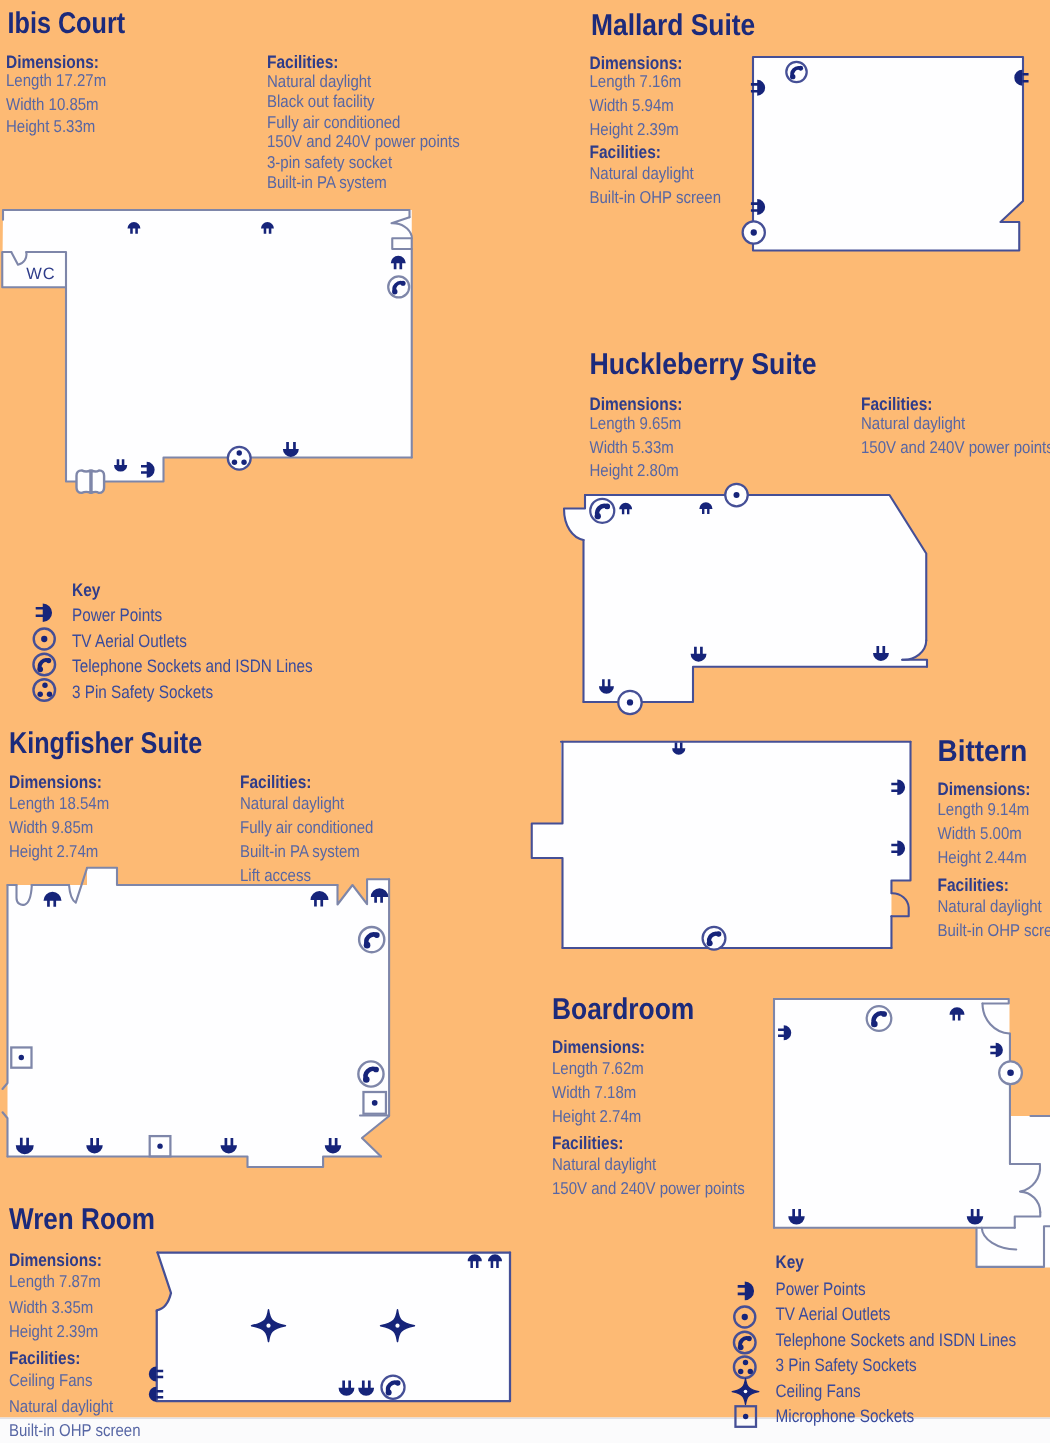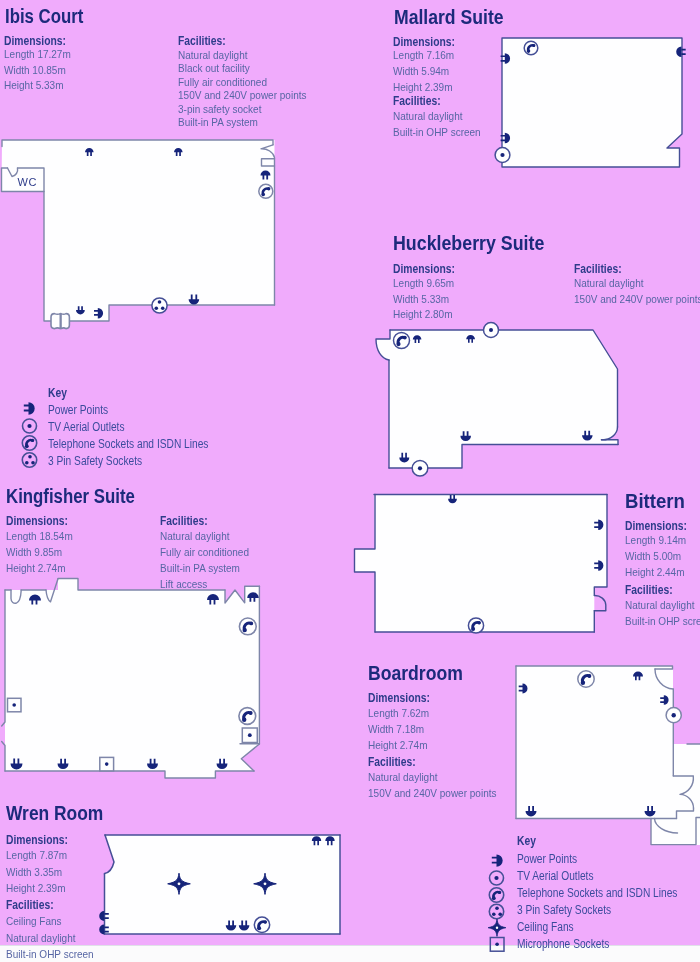--- a/index.html
+++ b/index.html
@@ -1,16 +1,16 @@
 <!DOCTYPE html>
 <html><head>
 <meta charset="utf-8">
 <style>
   html,body{margin:0;padding:0}
-  .page{position:relative;width:700px;height:962px;background:#f0abfc;overflow:hidden;
+  .page{position:relative;width:700px;height:962px;background:#fdba74;overflow:hidden;
         font-family:"Liberation Sans",sans-serif}
   .t{position:absolute;color:#1c2a7b;font-weight:bold;font-size:20px;white-space:nowrap;transform:scaleX(.84);transform-origin:0 0}
   .h{position:absolute;color:#2e3c8a;font-weight:bold;font-size:12px;white-space:nowrap;transform:scaleX(.86);transform-origin:0 0}
   .b{position:absolute;color:#5766a4;font-size:11.5px;line-height:15.5px;white-space:nowrap;transform:scaleX(.87);transform-origin:0 0}
   .k{position:absolute;color:#3a4b9c;font-size:12px;line-height:17px;white-space:nowrap;transform:scaleX(.85);transform-origin:0 0}
   svg.plan{position:absolute;left:0;top:0}
 </style>
 </head>
 <body>
 <div class="page">

